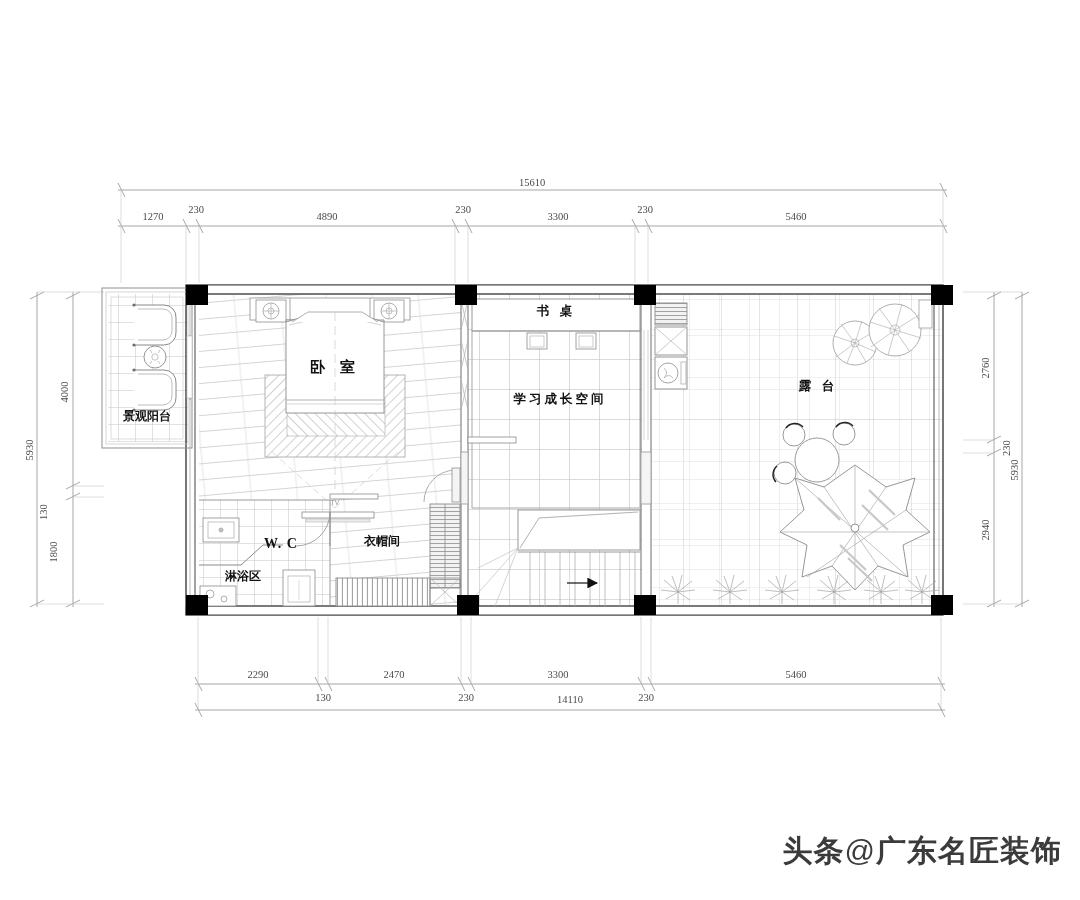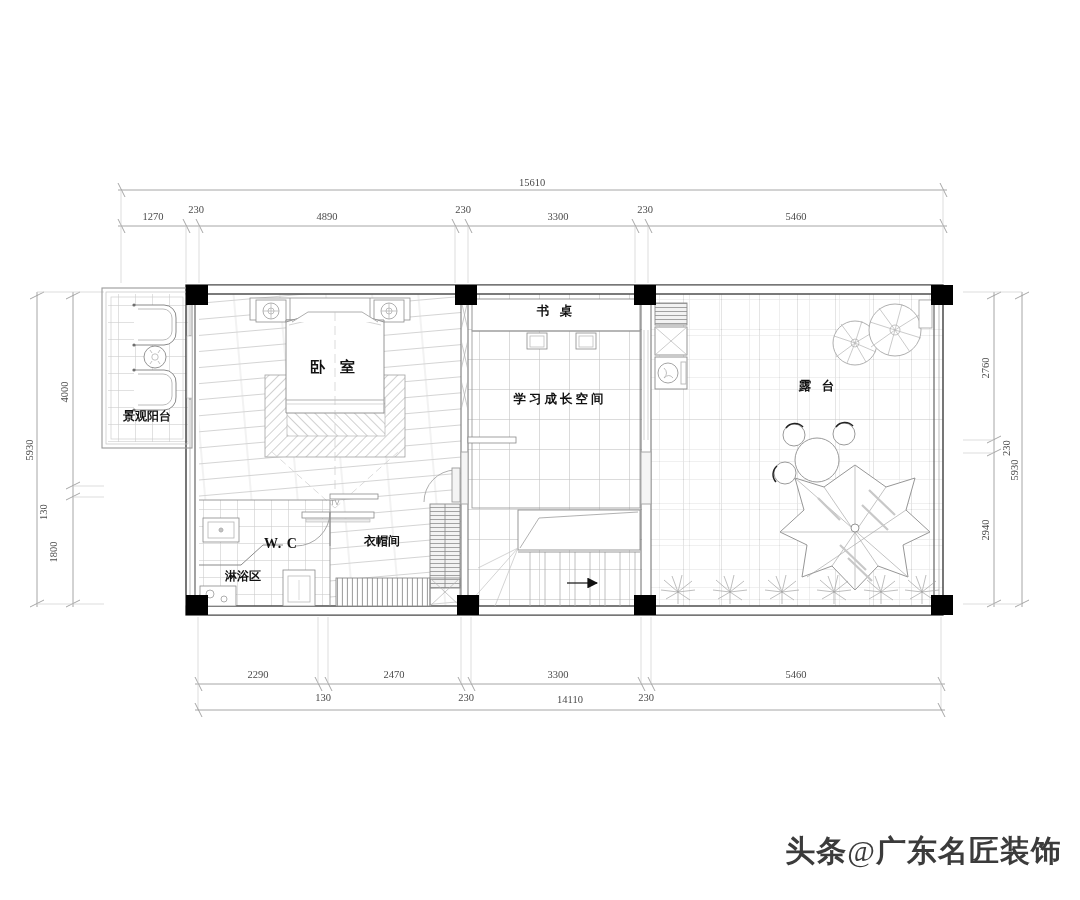--- a/index.html
+++ b/index.html
@@ -7,21 +7,21 @@
        font-family:"Liberation Sans","DejaVu Sans",sans-serif;color:#1a1a1a;}
   .stage{position:absolute;left:0;top:0;width:1080px;height:900px;}
   svg{position:absolute;left:0;top:0;}
   .dimtxt{font-size:10.5px;fill:#4a4a4a;font-family:"Liberation Serif","DejaVu Serif",serif;}
   .roomtxt{font-size:12px;fill:#111;font-family:"DejaVu Sans",sans-serif;font-weight:700;}
   .roomtxt.big{font-size:15px;letter-spacing:5px;}
   .roomtxt.med{font-size:12.5px;letter-spacing:3px;}
   .wc{font-size:14px;fill:#111;font-family:"Liberation Serif","DejaVu Serif",serif;font-weight:700;letter-spacing:1px;}
   .tvtxt{font-size:7px;fill:#9a9a9a;}
   .wm{position:absolute;right:18px;bottom:28px;font-size:30px;font-weight:700;
-      color:#2b2b2b;font-family:Liberation Serif, serif;letter-spacing:1px;
+      color:#2b2b2b;font-family:Liberation Sans, sans-serif;letter-spacing:1px;
       opacity:.92;white-space:nowrap;}
   .wm .at{font-weight:400;}
 </style>
 </head>
 <body>
 
 <div class="stage">
 
 <svg width="1080" height="900" viewBox="0 0 1080 900">
 

